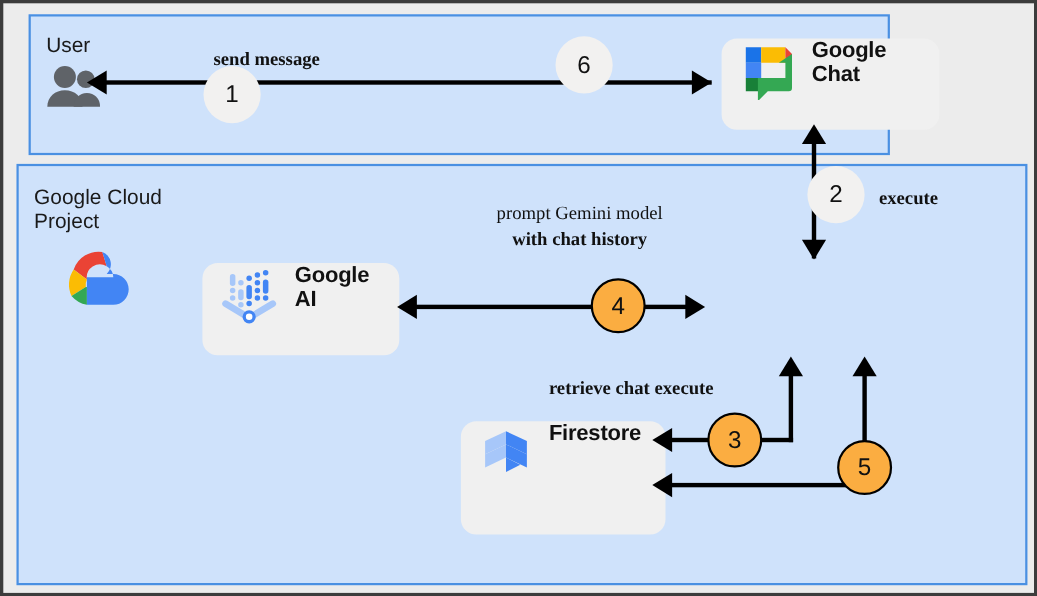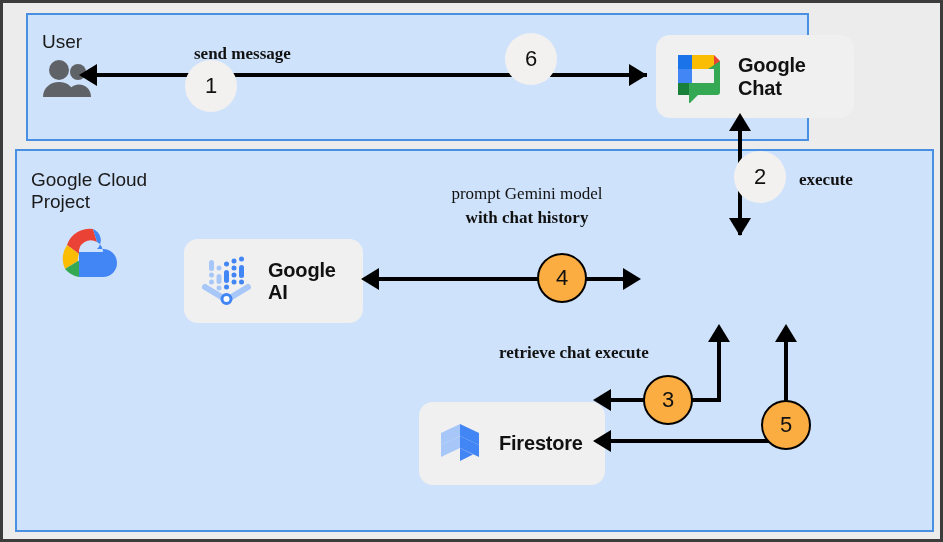--- a/index.html
+++ b/index.html
@@ -36,21 +36,20 @@
     white-space: pre-line;
   }
 
   
   .card {
     position: absolute;
     background: #f0f0f0;
     border-radius: 14px;
     box-sizing: border-box;
     display: flex;
-    align-items: center;
     gap: 12px;
     padding-left: 14px;
   }
   .card-label {
     font-size: 20px;
     font-weight: bold;
     color: #111;
     line-height: 1.12;
     white-space: pre-line;
     letter-spacing: -0.2px;
@@ -184,21 +183,21 @@
           </g>
           <path d="M7 37 L28.5 50 L50 37" stroke="#a7c7f9" stroke-width="6" fill="none" stroke-linecap="round" stroke-linejoin="round"></path>
           <circle cx="28.5" cy="49" r="4.5" fill="#fff" stroke="#4285f4" stroke-width="3"></circle>
         </svg>
       </span>
       <span class="card-label">Google
 AI</span>
     </div>
 
 
-    <div class="card" id="card-firestore" style="left:402px; top:251px; width:186px; height:83px;">
+    <div class="card" id="card-firestore" style="left:402px; top:232px; width:186px; height:103px;">
       <span class="card-icon">
         <svg width="54" height="54" viewBox="0 0 54 54">
           <path d="M8 18 L27 9 L27 21 L8 30z" fill="#a7c7f9"></path>
           <path d="M27 9 L46 18 L46 30 L27 21z" fill="#4285f4"></path>
           <path d="M8 30 L27 21 L27 33 L8 42z" fill="#a7c7f9"></path>
           <path d="M27 21 L46 30 L46 42 L27 33z" fill="#4285f4"></path>
           <path d="M27 33 L40 39.5 L27 46z" fill="#4285f4"></path>
         </svg>
       </span>
       <span class="card-label">Firestore</span>

